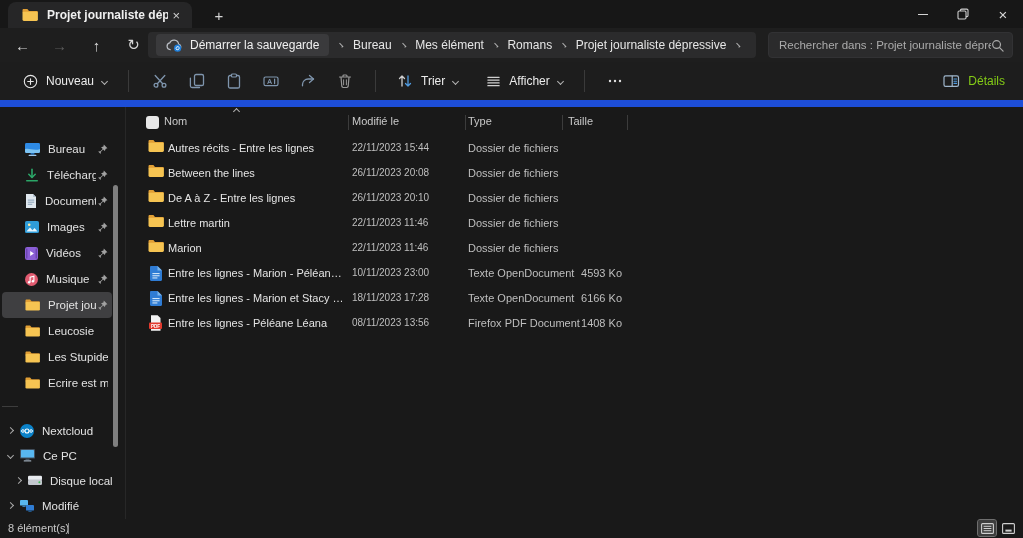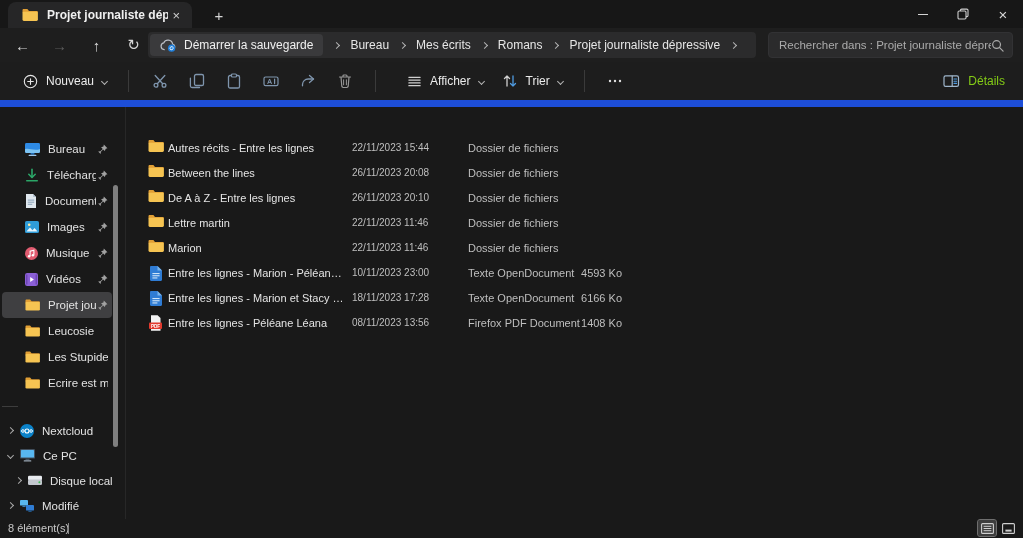--- a/index.html
+++ b/index.html
@@ -17,21 +17,21 @@
   .winctl { position:absolute; right:0; top:0; height:28px; display:flex; }
   .winbtn { width:40px; height:28px; display:flex; align-items:center; justify-content:center; color:#d8d8d8; }
   .minbar { width:10px; height:1px; background:#d4d4d4; }
   .wclose { font-size:15px; line-height:1; }
   
   .addrbar { position:absolute; left:0; top:28px; width:1023px; height:34px; background:#1e1e1e; }
   .navbtns { position:absolute; left:4px; top:0; height:34px; display:flex; align-items:center; }
   .navb { width:37px; text-align:center; font-size:15px; color:#d6d6d6; }
   .navb.dis { color:#5c5c5c; }
   .addresspill { position:absolute; left:148px; top:4px; width:608px; height:26px; background:#2b2b2c;
-      border-radius:4px; display:flex; align-items:center; padding:0 0; overflow:hidden; }
+      border-radius:4px; display:flex; align-items:center; padding:0 6px; overflow:hidden; }
   .crumb0 { height:22px; margin-left:2px; background:#3a3a3c; border-radius:4px; display:flex;
       align-items:center; gap:7px; padding:0 10px; color:#f0f0f0; font-size:12px; white-space:nowrap; }
   .crumb { color:#e6e6e6; font-size:12px; white-space:nowrap; }
   .chev { display:inline-block; width:5px; height:5px; border-right:1.4px solid #b4b4b4;
       border-bottom:1.4px solid #b4b4b4; }
   .chev.r { transform:rotate(-45deg); }
   .chev.d { transform:rotate(45deg); }
   .chev.u { transform:rotate(-135deg); }
   .csep { margin:0 11px; }
   .searchpill { position:absolute; left:768px; top:4px; width:245px; height:26px; background:#2b2b2c;
@@ -268,21 +268,21 @@
   <div class="addresspill">
     <div class="crumb0">
       <svg width="17" height="13">
           <use href="#i-cloudsync"></use>
         </svg>
       <span>Démarrer la sauvegarde</span>
     </div>
     <span class="chev r csep"></span>
     <span class="crumb">Bureau</span>
     <span class="chev r csep"></span>
-    <span class="crumb">Mes écrits</span>
+    <span class="crumb">Mes élément</span>
     <span class="chev r csep"></span>
     <span class="crumb">Romans</span>
     <span class="chev r csep"></span>
     <span class="crumb">Projet journaliste dépressive</span>
     <span class="chev r csep"></span>
   </div>
   <div class="searchpill">
     <span class="searchtext">Rechercher dans : Projet journaliste dépressive</span>
     <svg width="13" height="13" style="color:#ababab">
         <use href="#i-search"></use>
@@ -323,32 +323,32 @@
       <svg width="16" height="16">
         <use href="#i-share"></use>
       </svg>
     </div>
   <div class="tico gray">
       <svg width="16" height="16">
         <use href="#i-trash"></use>
       </svg>
     </div>
   <div class="tdiv"></div>
+  <div class="tbtn">
+    <svg width="16" height="16">
+        <use href="#i-sort"></use>
+      </svg>
+    <span>Trier</span>
+    <span class="chev d"></span>
+  </div>
   <div class="tbtn" style="margin-left:10px">
     <svg width="15" height="15" style="color:#cfcfcf">
         <use href="#i-viewlines"></use>
       </svg>
     <span>Afficher</span>
-    <span class="chev d"></span>
-  </div>
-  <div class="tbtn">
-    <svg width="16" height="16">
-        <use href="#i-sort"></use>
-      </svg>
-    <span>Trier</span>
     <span class="chev d"></span>
   </div>
   <div class="tdiv"></div>
   <div class="tico" style="color:#e0e0e0">
       <svg width="16" height="16">
         <use href="#i-more"></use>
       </svg>
     </div>
   <div class="tspacer"></div>
   <div class="details-btn">
@@ -393,32 +393,32 @@
       <svg class="sicon" width="14" height="12">
           <use href="#i-picture"></use>
         </svg>
       <span class="slabel">Images</span>
       <svg class="pin" width="10" height="10">
           <use href="#i-pin"></use>
         </svg>
     </div>
     <div class="sitem">
       <svg class="sicon" width="13" height="13">
+          <use href="#i-video"></use>
+        </svg>
+      <span class="slabel">Vidéos</span>
+      <svg class="pin" width="10" height="10">
+          <use href="#i-pin"></use>
+        </svg>
+    </div>
+    <div class="sitem">
+      <svg class="sicon" width="13" height="13">
           <use href="#i-music"></use>
         </svg>
       <span class="slabel">Musique</span>
-      <svg class="pin" width="10" height="10">
-          <use href="#i-pin"></use>
-        </svg>
-    </div>
-    <div class="sitem">
-      <svg class="sicon" width="13" height="13">
-          <use href="#i-video"></use>
-        </svg>
-      <span class="slabel">Vidéos</span>
       <svg class="pin" width="10" height="10">
           <use href="#i-pin"></use>
         </svg>
     </div>
     <div class="sitem sel">
       <svg class="sicon" width="15" height="12">
           <use href="#i-folder"></use>
         </svg>
       <span class="slabel">Projet journaliste dépressive</span>
       <svg class="pin" width="10" height="10">
@@ -473,20 +473,32 @@
           <use href="#i-network"></use>
         </svg>
       <span class="slabel">Modifié</span>
     </div>
   </div>
 
   <div class="sscroll"></div>
   <div class="vline"></div>
 
   <div class="filepane">
+    <div class="lheader">
+      <div class="hcheck"></div>
+      <span class="hlabel" style="left:38px">Nom</span>
+      <span class="chev u sortcaret"></span>
+      <div class="hdiv" style="left:222px"></div>
+      <span class="hlabel" style="left:226px">Modifié le</span>
+      <div class="hdiv" style="left:339px"></div>
+      <span class="hlabel" style="left:342px">Type</span>
+      <div class="hdiv" style="left:436px"></div>
+      <span class="hlabel" style="left:442px">Taille</span>
+      <div class="hdiv" style="left:501px"></div>
+    </div>
 
     <div class="rows">
       <div class="frow">
         <svg class="fic" width="16" height="12">
             <use href="#i-folder"></use>
           </svg>
         <span class="cname">Autres récits - Entre les lignes</span>
         <span class="cmod">22/11/2023 15:44</span>
         <span class="ctype">Dossier de fichiers</span>
         <span class="csize"></span>

